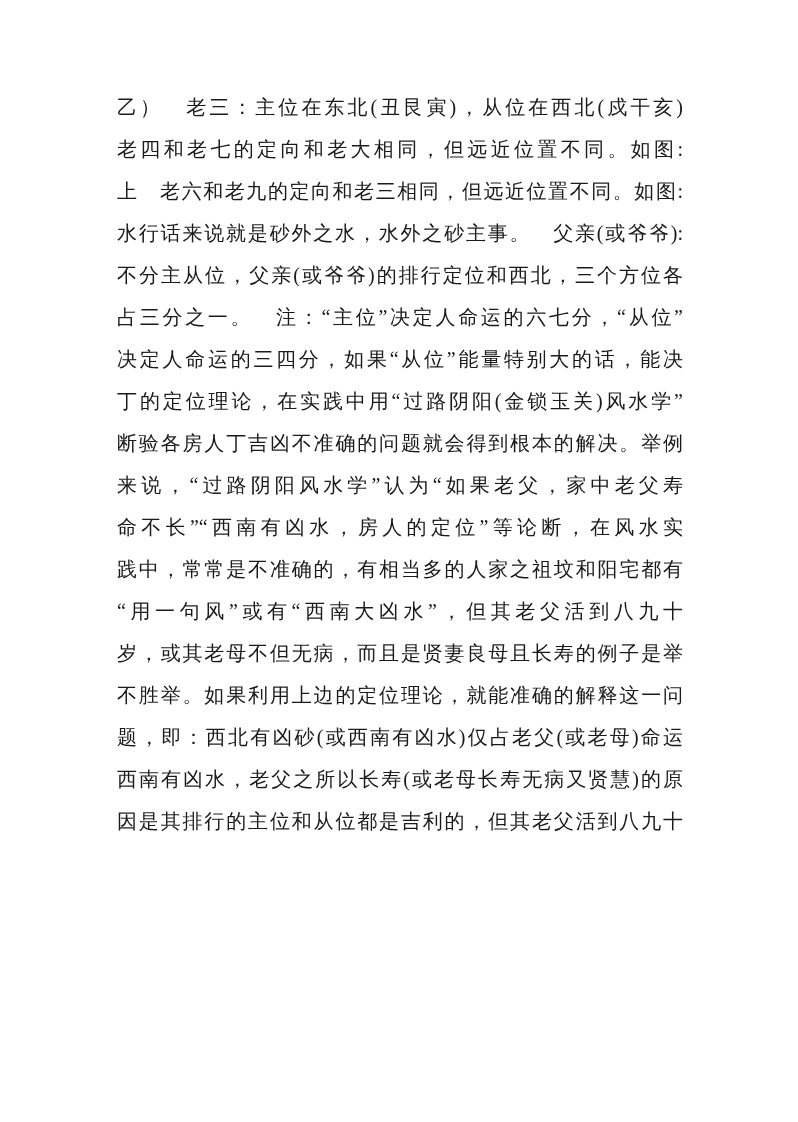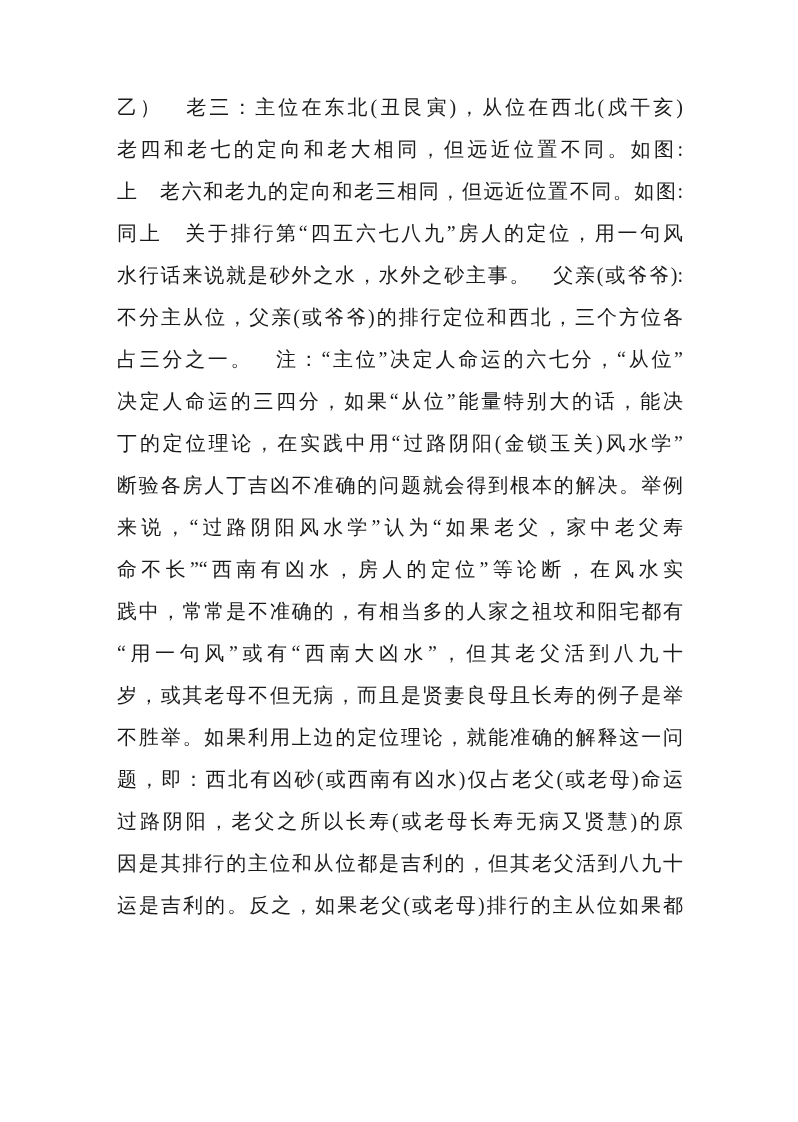--- a/index.html
+++ b/index.html
@@ -35,31 +35,29 @@
   }
 </style>
 </head>
 <body>
 
 <div class="page" style="background: rgb(255, 255, 255); padding-left: 23px;">
   <div class="text-block" id="text-block" style="color: rgb(26, 26, 26);">
       <div class="text-line">乙）　老三：主位在东北(丑艮寅)，从位在西北(戍干亥)</div>
       <div class="text-line">老四和老七的定向和老大相同，但远近位置不同。如图:</div>
       <div class="text-line">上　老六和老九的定向和老三相同，但远近位置不同。如图:</div>
-      <div class="text-line">同上　关于排行第“四五六七八九”房人的定位，用一句风</div>
       <div class="text-line">水行话来说就是砂外之水，水外之砂主事。　父亲(或爷爷):</div>
       <div class="text-line">不分主从位，父亲(或爷爷)的排行定位和西北，三个方位各</div>
       <div class="text-line">占三分之一。　注：“主位”决定人命运的六七分，“从位”</div>
       <div class="text-line">决定人命运的三四分，如果“从位”能量特别大的话，能决</div>
       <div class="text-line">丁的定位理论，在实践中用“过路阴阳(金锁玉关)风水学”</div>
       <div class="text-line">断验各房人丁吉凶不准确的问题就会得到根本的解决。举例</div>
       <div class="text-line">来说，“过路阴阳风水学”认为“如果老父，家中老父寿</div>
       <div class="text-line">命不长”“西南有凶水，房人的定位”等论断，在风水实</div>
       <div class="text-line">践中，常常是不准确的，有相当多的人家之祖坟和阳宅都有</div>
       <div class="text-line">“用一句风”或有“西南大凶水”，但其老父活到八九十</div>
       <div class="text-line">岁，或其老母不但无病，而且是贤妻良母且长寿的例子是举</div>
       <div class="text-line">不胜举。如果利用上边的定位理论，就能准确的解释这一问</div>
       <div class="text-line">题，即：西北有凶砂(或西南有凶水)仅占老父(或老母)命运</div>
-      <div class="text-line">过路阴阳，老父之所以长寿(或老母长寿无病又贤慧)的原</div>
+      <div class="text-line">西南有凶水，老父之所以长寿(或老母长寿无病又贤慧)的原</div>
       <div class="text-line">因是其排行的主位和从位都是吉利的，但其老父活到八九十</div>
-      <div class="text-line">运是吉利的。反之，如果老父(或老母)排行的主从位如果都</div>
     </div>
 </div>
 
 </body></html>

